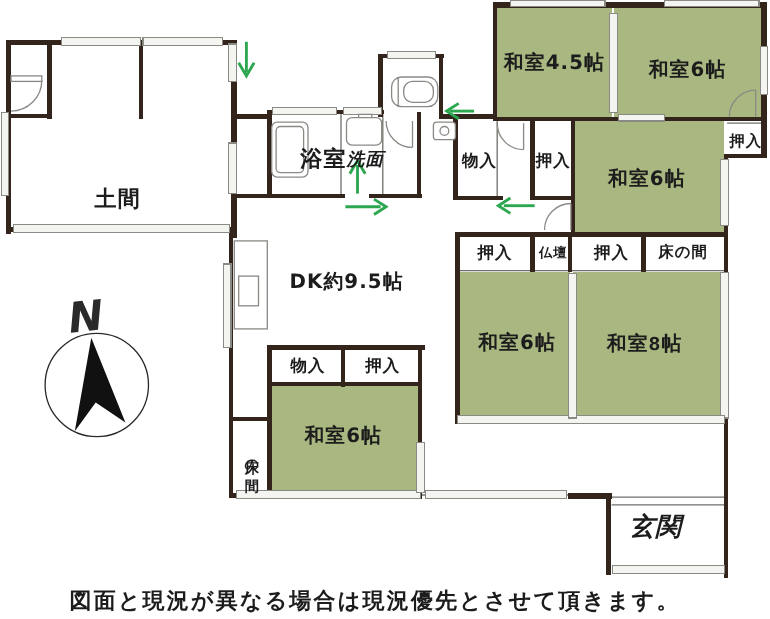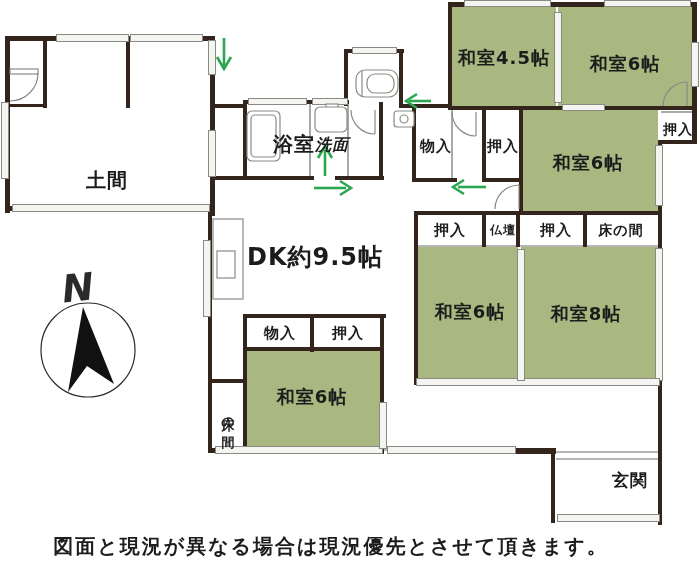--- a/index.html
+++ b/index.html
@@ -202,36 +202,36 @@
 
     <g shape-rendering="auto">
       <circle cx="88" cy="350" r="47" fill="none" stroke="#2a2a2a" stroke-width="1.2"></circle>
       <polygon points="83,307 114,384 87,366 68,392" fill="#111111"></polygon>
     </g>
   </svg>
 
   <div class="lbl" style="left:107px;top:140px;font-size:20px;margin-top:40px;">土間</div>
   <div class="lbl" style="left:294px;top:144px;font-size:20px;">浴室</div>
   <div class="lbl" style="left:332px;top:145px;font-size:16px;font-style:italic;">洗面</div>
-  <div class="lbl" style="left:315px;top:257px;font-size:24px;">DK約9.5帖</div>
+  <div class="lbl" style="left:315px;top:257px;font-size:18px;">DK約9.5帖</div>
   <div class="lbl" style="left:504px;top:58px;font-size:18px;">和室4.5帖</div>
   <div class="lbl" style="left:625px;top:64px;font-size:18px;">和室6帖</div>
   <div class="lbl" style="left:588px;top:163px;font-size:18px;">和室6帖</div>
   <div class="lbl" style="left:470px;top:312px;font-size:18px;">和室6帖</div>
-  <div class="lbl" style="left:586px;top:314px;font-size:18px;">和室8帖</div>
+  <div class="lbl" style="left:586px;top:314px;font-size:18px;font-family:Liberation Mono, monospace;">和室8帖</div>
   <div class="lbl" style="left:312px;top:397px;font-size:18px;">和室6帖</div>
-  <div class="lbl" style="left:630px;top:480px;font-size:17px;">玄関</div>
+  <div class="lbl" style="left:596px;top:480px;font-size:23px;font-style:italic;">玄関</div>
 
   <div class="lbl" style="left:436px;top:146px;font-size:15px;">物入</div>
   <div class="lbl" style="left:503px;top:146px;font-size:15px;">押入</div>
   <div class="lbl" style="left:678px;top:129px;font-size:14px;">押入</div>
   <div class="lbl" style="left:450px;top:230px;font-size:15px;">押入</div>
   <div class="lbl" style="left:503px;top:230px;font-size:12px;">仏壇</div>
   <div class="lbl" style="left:556px;top:230px;font-size:15px;">押入</div>
   <div class="lbl" style="left:621px;top:230px;font-size:14px;">床の間</div>
   <div class="lbl" style="left:280px;top:333px;font-size:15px;">物入</div>
   <div class="lbl" style="left:348px;top:333px;font-size:15px;">押入</div>
   <div class="lbl vert" style="left:228px;top:417px;font-size:13px;">床の間</div>
 
   <div class="north" style="left:78px;top:288px;">N</div>
-  <div class="caption" style="left:331px;top:546px;">図面と現況が異なる場合は現況優先とさせて頂きます。</div>
+  <div class="caption" style="left:341px;top:546px;">図面と現況が異なる場合は現況優先とさせて頂きます。</div>
 
 </div>
 
 </body></html>

